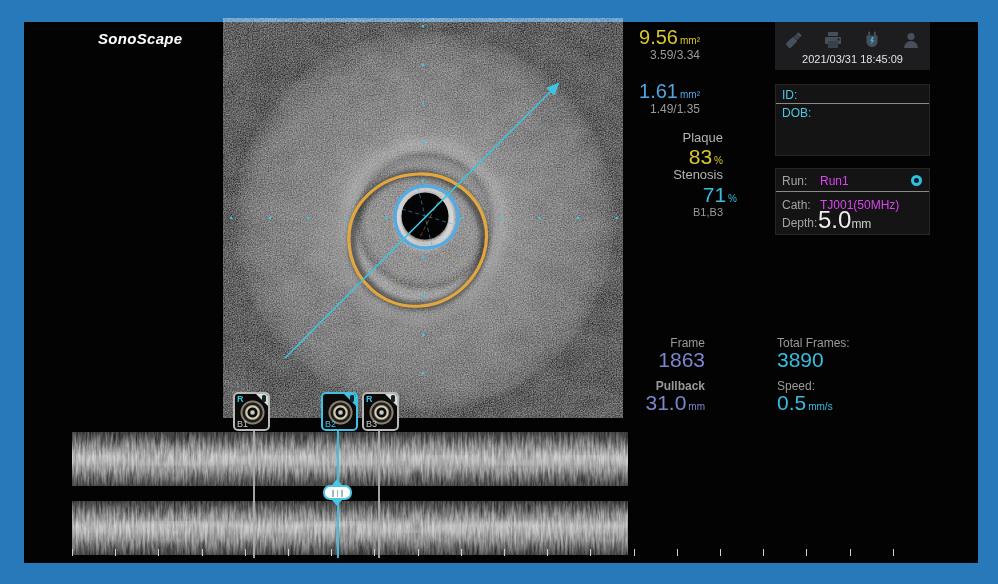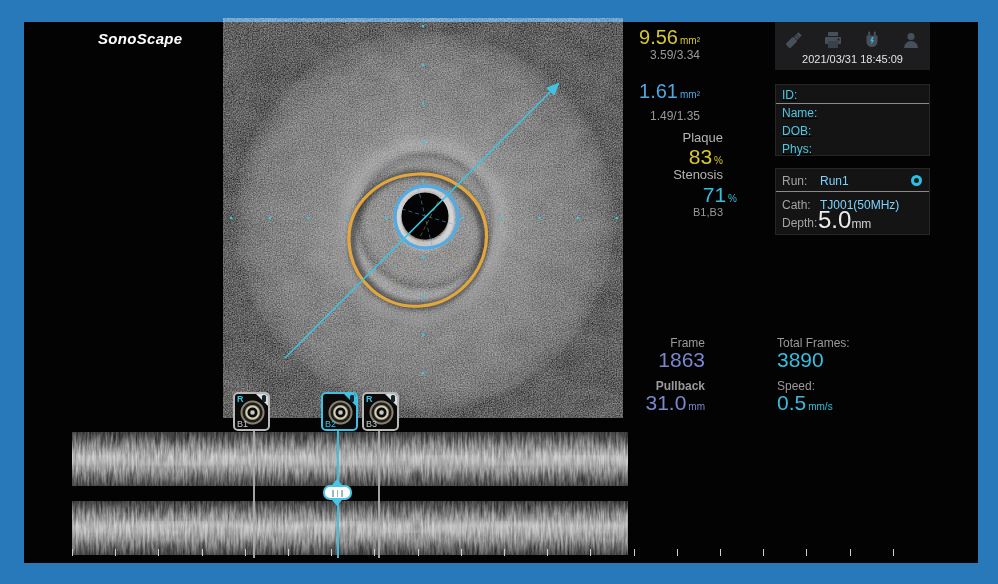--- a/index.html
+++ b/index.html
@@ -25,28 +25,28 @@
   .unit{font-size:10px;margin-left:2px;}
   .sub{font-size:12px;}
 
   
   .panel{position:absolute;left:751px;width:155px;background:#141414;}
   .toolbar{top:0;height:48px;background:#1d1d1f;}
   .icon-row{display:flex;justify-content:center;gap:17px;padding-top:7px;}
   .tool-icon{width:22px;height:22px;}
   .datetime{color:#e2e2e2;font-size:11px;text-align:center;margin-top:2px;}
 
-  .patient{top:62px;height:72px;border:1px solid #262626;text-decoration:underline;}
+  .patient{top:62px;height:72px;border:1px solid #262626;}
   .p-row{color:#4cc6e2;font-size:12px;padding:2px 6px;}
   .p-id{height:19px;border-bottom:1px solid #8a8a8a;padding-top:3px;}
 
   .runpanel{top:146px;height:67px;border:1px solid #262626;}
   .run-row{position:relative;height:23px;border-bottom:1px solid #8a8a8a;}
   .cy{color:#a3a3a3;font-size:12px;}
-  .wv{color:#7dd3fc;font-size:12px;}
+  .wv{color:#d946ef;font-size:12px;}
   .run-label{position:absolute;left:6px;top:5px;}
   .run-value{position:absolute;left:44px;top:5px;}
   .info-donut{position:absolute;right:7px;top:6px;width:11px;height:11px;border-radius:50%;border:3px solid #2fc0e0;background:#062029;}
   .cath-label{position:absolute;left:6px;top:29px;}
   .cath-value{position:absolute;left:44px;top:29px;}
   .depth-label{position:absolute;left:6px;top:47px;}
   .depth-value{position:absolute;left:42px;top:37px;color:#ececec;font-size:24px;}
   .depth-unit{font-size:12px;color:#cfcfcf;}
 
   
@@ -172,21 +172,21 @@
         <rect x="276.8" y="198.8" width="2.4" height="2.4"></rect>
           <rect x="315.4" y="198.8" width="2.4" height="2.4"></rect>
         <rect x="354" y="198.8" width="2.4" height="2.4"></rect>
           <rect x="392.6" y="198.8" width="2.4" height="2.4"></rect>
       </g>
     </svg>
 
     <div class="txt r big val-yellow" style="right:278px;top:4px;"><span>9.56</span><span class="unit">mm²</span></div>
     <div class="txt r sub gray" style="right:278px;top:26px;">3.59/3.34</div>
     <div class="txt r big val-blue" style="right:278px;top:58px;"><span>1.61</span><span class="unit">mm²</span></div>
-    <div class="txt r sub gray" style="right:278px;top:87px;">1.49/1.35</div>
+    <div class="txt r sub gray" style="right:278px;top:80px;">1.49/1.35</div>
 
     <div class="txt r lbl" style="right:255px;top:108px;">Plaque</div>
     <div class="txt r val-yellow" style="right:255px;top:123px;font-size:21px;"><span>83</span><span class="unit">%</span></div>
     <div class="txt r lbl" style="right:255px;top:145px;">Stenosis</div>
     <div class="txt r val-cyan" style="right:241px;top:161px;font-size:21px;"><span>71</span><span class="unit">%</span></div>
     <div class="txt r gray" style="right:255px;top:184px;font-size:11px;padding-left:21px;">B1,B3</div>
 
     <div class="txt r gray" style="right:273px;top:314px;font-size:12px;">Frame</div>
     <div class="txt r val-peri" style="right:273px;top:326px;font-size:21px;">1863</div>
     <div class="txt r gray" style="right:273px;top:357px;font-size:12px;font-weight:bold;">Pullback</div>
@@ -228,23 +228,21 @@
             <circle cx="11" cy="7.5" r="3.6"></circle>
             <path d="M4,19 a7,7 0 0 1 14,0 z"></path>
           </g>
         </svg>
       </div>
       <div class="datetime">2021/03/31 18:45:09</div>
     </div>
 
     <div class="panel patient">
       <div class="p-row p-id"><span>ID:</span></div>
-      <div class="p-row"><span>Name:</span></div>
       <div class="p-row"><span>DOB:</span></div>
-      <div class="p-row"><span>Phys:</span></div>
     </div>
 
     <div class="panel runpanel">
       <div class="run-row">
         <span class="cy run-label">Run:</span>
         <span class="wv run-value">Run1</span>
         <span class="info-donut"></span>
       </div>
       <span class="cy cath-label">Cath:</span>
       <span class="wv cath-value">TJ001(50MHz)</span>

